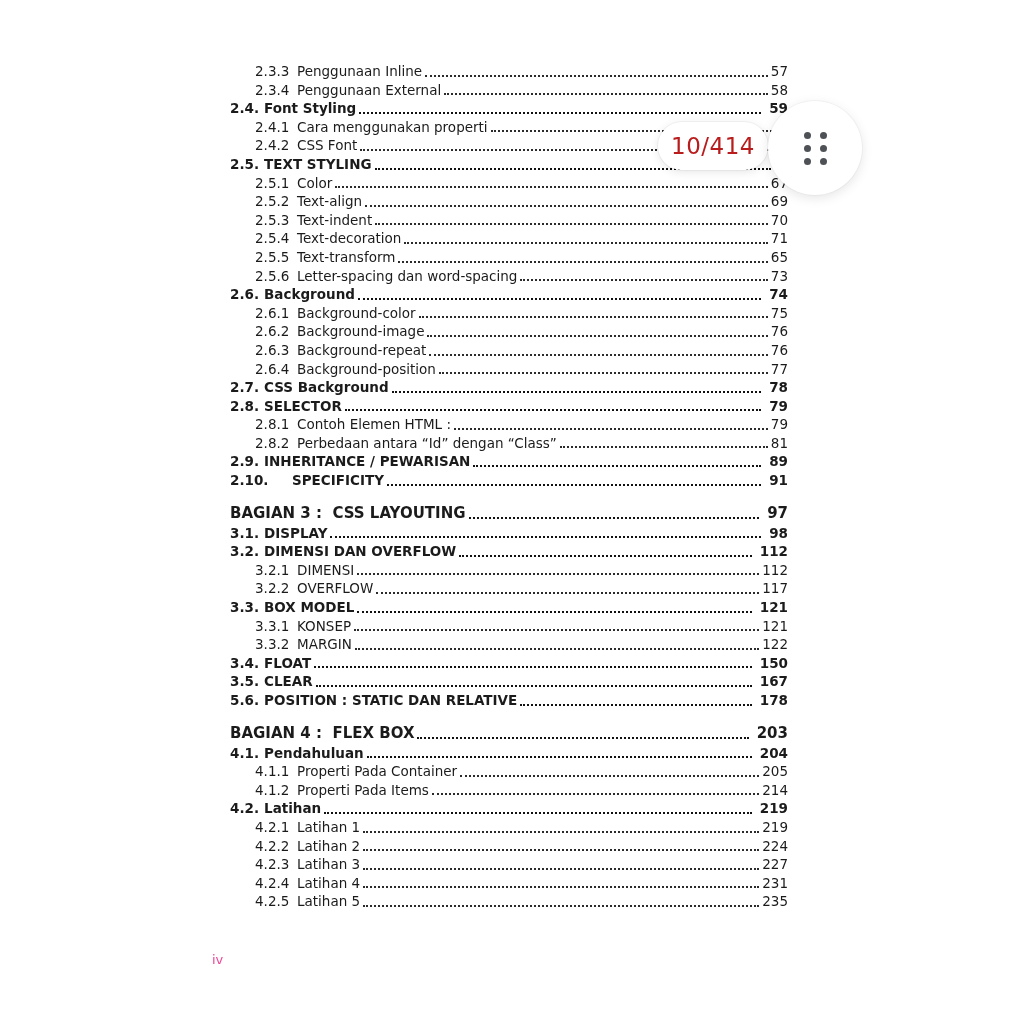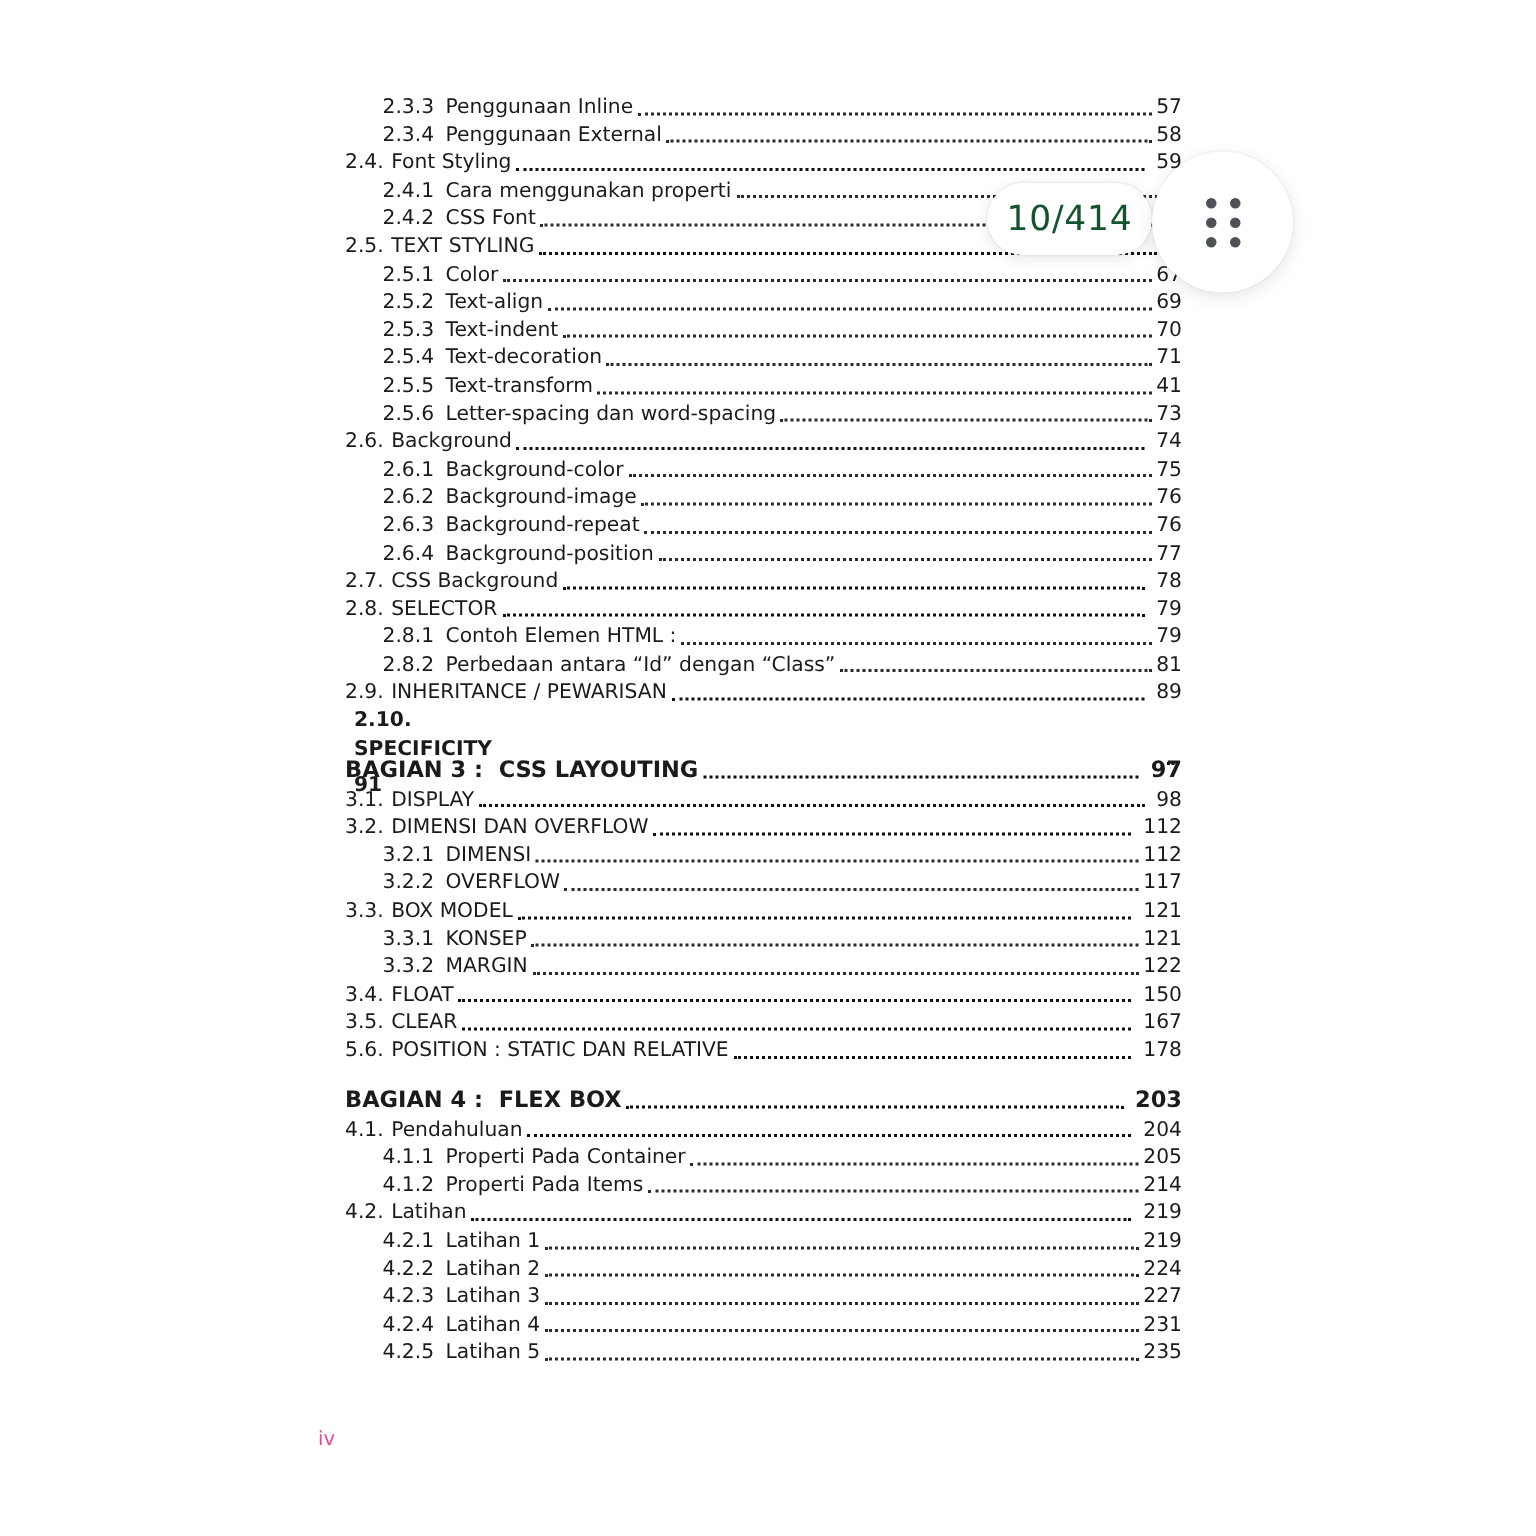--- a/index.html
+++ b/index.html
@@ -23,26 +23,26 @@
   .row .leader {
     flex:1 1 auto; min-width:8px;
     border-bottom:2px dotted #2b2b2b;
     align-self:flex-end; margin:0 2px 4px 3px;
   }
   .row .pagenum { flex:0 0 auto; margin-left:1px; }
 
   .row.sub { padding-left:25px; }
   .row.sub .num { width:42px; }
 
-  .row.bold { font-weight:normal; }
+  .row.bold { font-weight:bold; }
   .row.bold .num { margin-right:5px; }
   .row.bold .leader { border-bottom-color:#111; }
   .row.bold .pagenum { margin-left:6px; }
 
-  .row.bold-wide { font-weight:bold;flex-direction:column; }
+  .row.bold-wide { font-weight:bold; }
   .row.bold-wide .num { width:62px; }
   .row.bold-wide .leader { border-bottom-color:#111; }
   .row.bold-wide .pagenum { margin-left:6px; }
 
   .row.part {
     font-weight:bold; font-size:15px;
     height:21px; line-height:21px; margin-top:13px;
   }
   .row.part .leader { border-bottom-color:#111; margin-bottom:5px; }
   .row.part .pagenum { margin-left:6px; }
@@ -53,21 +53,21 @@
     font-size:13px; color:#ec4899;
   }
 
   
   .page-pill {
     position:absolute; left:658px; top:122px;
     width:110px; height:48px; border-radius:26px;
     background:#ffffff;
     box-shadow:0 0 0 1px rgba(0,0,0,0.04), 0 2px 10px rgba(0,0,0,0.10);
     display:flex; align-items:center; justify-content:center;
-    font-size:23px; color:#14532d; letter-spacing:0.5px;
+    font-size:23px; color:#b91c1c; letter-spacing:0.5px;
     z-index:5;
   }
   .menu-fab {
     position:absolute; left:768px; top:101px;
     width:94px; height:94px; border-radius:50%;
     background:#ffffff; border:none; padding:0;
     box-shadow:0 0 0 1px rgba(0,0,0,0.03), 0 3px 12px rgba(0,0,0,0.10);
     display:flex; align-items:center; justify-content:center;
     cursor:pointer; z-index:6;
   }
@@ -89,21 +89,21 @@
     <div class="row sub"><span class="num">2.3.3</span><span class="label">Penggunaan Inline</span><span class="leader"></span><span class="pagenum">57</span></div>
     <div class="row sub"><span class="num">2.3.4</span><span class="label">Penggunaan External</span><span class="leader"></span><span class="pagenum">58</span></div>
     <div class="row bold"><span class="num">2.4.</span><span class="label">Font Styling</span><span class="leader"></span><span class="pagenum">59</span></div>
     <div class="row sub"><span class="num">2.4.1</span><span class="label">Cara menggunakan properti</span><span class="leader"></span><span class="pagenum">5</span></div>
     <div class="row sub"><span class="num">2.4.2</span><span class="label">CSS Font</span><span class="leader"></span><span class="pagenum">6</span></div>
     <div class="row bold"><span class="num">2.5.</span><span class="label">TEXT STYLING</span><span class="leader"></span><span class="pagenum">6</span></div>
     <div class="row sub"><span class="num">2.5.1</span><span class="label">Color</span><span class="leader"></span><span class="pagenum">67</span></div>
     <div class="row sub"><span class="num">2.5.2</span><span class="label">Text-align</span><span class="leader"></span><span class="pagenum">69</span></div>
     <div class="row sub"><span class="num">2.5.3</span><span class="label">Text-indent</span><span class="leader"></span><span class="pagenum">70</span></div>
     <div class="row sub"><span class="num">2.5.4</span><span class="label">Text-decoration</span><span class="leader"></span><span class="pagenum">71</span></div>
-    <div class="row sub"><span class="num">2.5.5</span><span class="label">Text-transform</span><span class="leader"></span><span class="pagenum">41</span></div>
+    <div class="row sub"><span class="num">2.5.5</span><span class="label">Text-transform</span><span class="leader"></span><span class="pagenum">65</span></div>
     <div class="row sub"><span class="num">2.5.6</span><span class="label">Letter-spacing dan word-spacing</span><span class="leader"></span><span class="pagenum">73</span></div>
     <div class="row bold"><span class="num">2.6.</span><span class="label">Background</span><span class="leader"></span><span class="pagenum">74</span></div>
     <div class="row sub"><span class="num">2.6.1</span><span class="label">Background-color</span><span class="leader"></span><span class="pagenum">75</span></div>
     <div class="row sub"><span class="num">2.6.2</span><span class="label">Background-image</span><span class="leader"></span><span class="pagenum">76</span></div>
     <div class="row sub"><span class="num">2.6.3</span><span class="label">Background-repeat</span><span class="leader"></span><span class="pagenum">76</span></div>
     <div class="row sub"><span class="num">2.6.4</span><span class="label">Background-position</span><span class="leader"></span><span class="pagenum">77</span></div>
     <div class="row bold"><span class="num">2.7.</span><span class="label">CSS Background</span><span class="leader"></span><span class="pagenum">78</span></div>
     <div class="row bold"><span class="num">2.8.</span><span class="label">SELECTOR</span><span class="leader"></span><span class="pagenum">79</span></div>
     <div class="row sub"><span class="num">2.8.1</span><span class="label">Contoh Elemen HTML :</span><span class="leader"></span><span class="pagenum">79</span></div>
     <div class="row sub"><span class="num">2.8.2</span><span class="label">Perbedaan antara “Id” dengan “Class”</span><span class="leader"></span><span class="pagenum">81</span></div>

